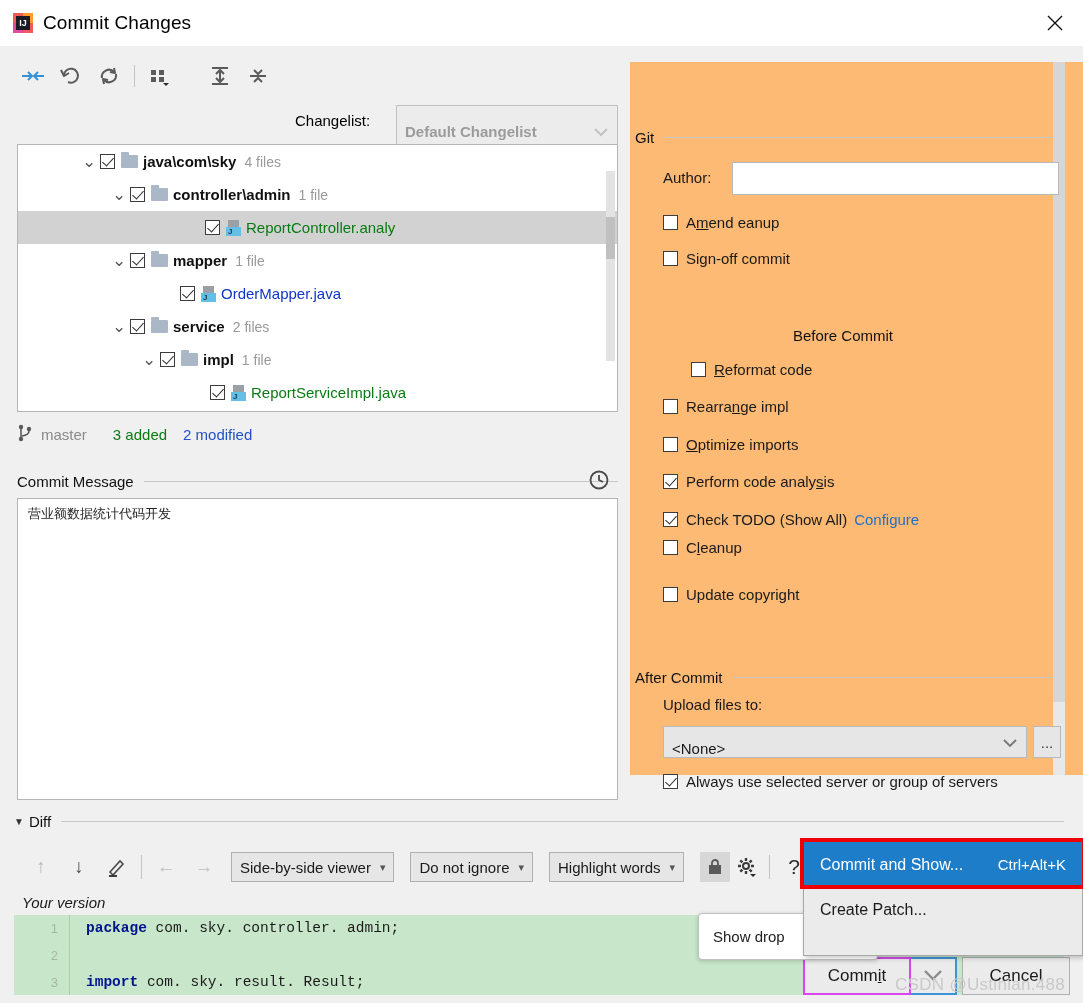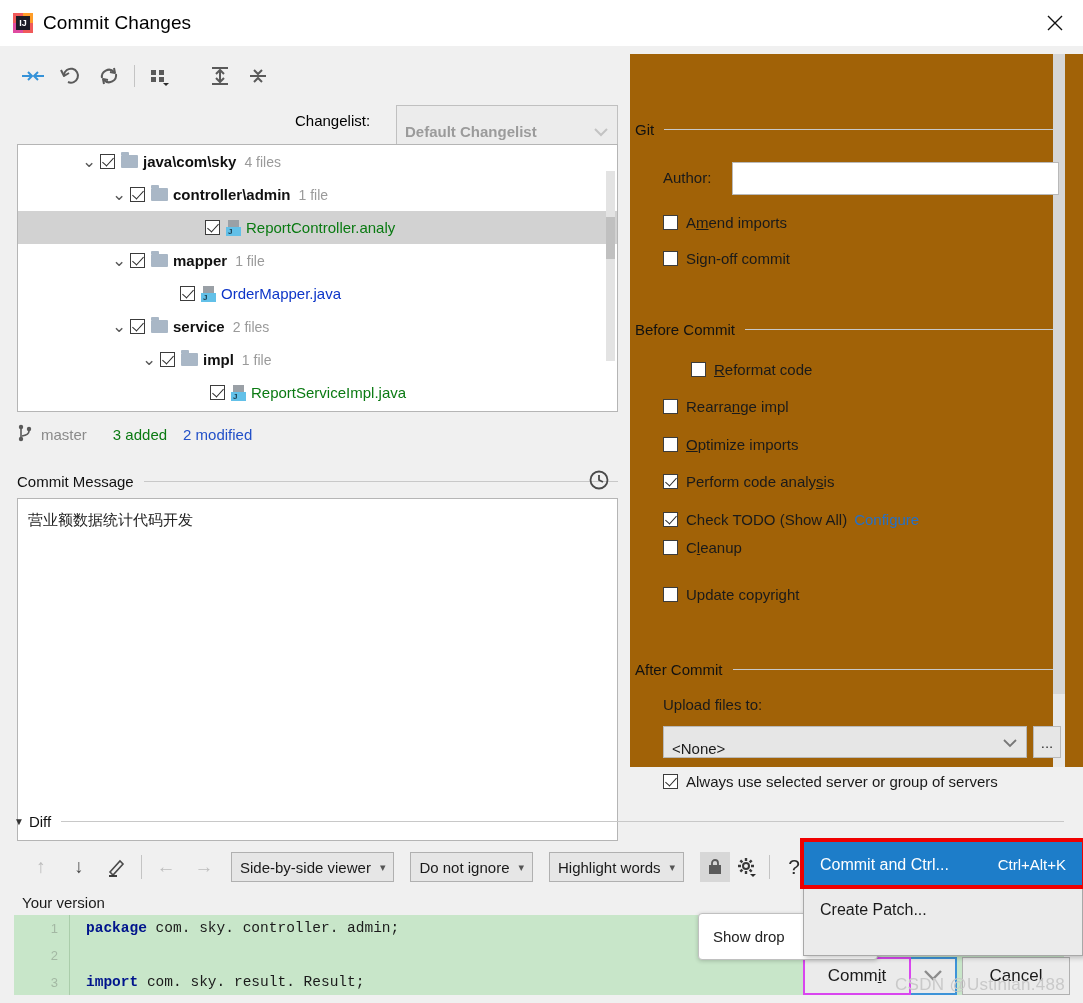--- a/index.html
+++ b/index.html
@@ -127,29 +127,29 @@
   #cm-header {
     position: absolute; left: 17px; top: 424px; width: 601px; height: 22px;
     display: flex; align-items: center;
   }
   #cm-header .lbl { font-size: 15px; color: #111; padding-right: 10px; }
   #cm-header .rule { flex: 1; height: 1px; background: #c8c8c8; }
   #cm-clock {
     position:absolute; left: 588px; top: 423px; width: 22px; height: 22px; cursor:pointer;
   }
   #cm-box {
-    position: absolute; left: 17px; top: 452px; width: 601px; height: 343px;
+    position: absolute; left: 17px; top: 452px; width: 601px; height: 302px;
     background: #fff; border: 1px solid #b5b5b5;
-    padding: 12px 10px; font-size: 15px; color: #222; overflow: hidden;
+    padding: 6px 10px; font-size: 13px; color: #222; overflow: hidden;
   }
 
   
   #right-col {
-    position: absolute; left: 630px; top: 8px; width: 453px; height: 713px;
-    background: #a16207;
+    position: absolute; left: 630px; top: 16px; width: 453px; height: 713px;
+    background: #fdba74;
   }
   .sec-header {
     position: absolute; left: 5px; height: 20px; display: flex; align-items: center; width: 426px;
   }
   .sec-header .lbl { font-size: 15px; color: #111; padding-right: 10px; }
   .sec-header .rule { flex: 1; height: 1px; background: #c8c8c8; }
 
   .opt-row {
     position: absolute; display: flex; align-items: center; font-size: 15px; height: 22px;
   }
@@ -205,21 +205,21 @@
     height: 30px; border: 1px solid #b0b0b0; background: #e6e6e6;
     display: flex; align-items: center; padding: 0 8px; font-size: 15px;
     margin-right: 16px; cursor: pointer;
   }
   .dtb-combo .arrow { margin-left: 9px; color: #555; font-size: 11px; }
   .dtb-toggle {
     width: 30px; height: 30px; background: #d7d7d7; display:flex;
     align-items:center; justify-content:center; cursor:pointer;
   }
 
-  #your-version-label { position: absolute; left: 22px; top: 848px; font-size: 15px; }
+  #your-version-label { position: absolute; left: 22px; top: 848px; font-size: 15px; font-style: italic; }
   #code-area {
     position: absolute; left: 14px; top: 869px; width: 1050px; height: 80px;
     background: #c8e6c9; overflow: hidden;
   }
   #code-area .gutter {
     position: absolute; left: 0; top: 0; width: 56px; height: 100%;
     border-right: 1px solid #aacdaa;
   }
   .code-line { height: 27px; line-height: 27px; font-family: "Liberation Mono", monospace; font-size: 14.5px; }
   .code-line .num {
@@ -473,40 +473,40 @@
       </svg>
     </div>
     <div id="cm-box">营业额数据统计代码开发</div>
   </div>
 
   <div id="right-col">
     <div class="sec-header" style="top:65px;">
       <span class="lbl">Git</span>
       <span class="rule"></span>
     </div>
-    <div class="sec-header" style="top:265px;">
+    <div class="sec-header" style="top:265px;flex-direction:column;">
       <span class="lbl">Before Commit</span>
       <span class="rule"></span>
     </div>
     <div class="sec-header" style="top:605px;">
       <span class="lbl">After Commit</span>
       <span class="rule"></span>
     </div>
     <div id="opts-scroll" style="left:423px; top:0px; height:713px;">
       <div class="thumb"></div>
     </div>
   </div>
 
   <div id="author-label">Author:</div>
   <div id="author-input"></div>
 
   <div id="opts-checkboxes">
       <div class="opt-row" style="left: 663px; top: 165px;">
         <span class="cb"></span>
-        <span><span>A</span><span class="mn">m</span><span>end imports</span></span>
+        <span><span>A</span><span class="mn">m</span><span>end eanup</span></span>
       </div>
       <div class="opt-row" style="left: 663px; top: 201px;">
         <span class="cb"></span>
         <span><span>Si</span><span class="mn">g</span><span>n-off commit</span></span>
       </div>
       <div class="opt-row" style="left: 663px; top: 312px; margin-left: 28px;">
         <span class="cb"></span>
         <span><span class="mn">R</span><span>eformat code</span></span>
       </div>
       <div class="opt-row" style="left: 663px; top: 349px;">
@@ -630,21 +630,21 @@
     <svg width="22" height="14" viewBox="0 0 22 14">
         <path d="M3 3 L11 11 L19 3" stroke="#8c8c8c" stroke-width="2.4" fill="none"></path>
       </svg>
   </span>
 </div>
 <div id="btn-cancel">Cancel</div>
 
 <div id="popup">
   <div id="popup-items">
       <div class="mi hl">
-        <span class="txt">Commit and Ctrl...</span>
+        <span class="txt">Commit and Show...</span>
         <span class="shortcut">Ctrl+Alt+K</span>
       </div>
       <div class="mi">
         <span class="txt">Create Patch...</span>
       </div>
     </div>
 </div>
 <div id="popup-redbox"></div>
 
 <div id="tooltip">Show drop</div>

